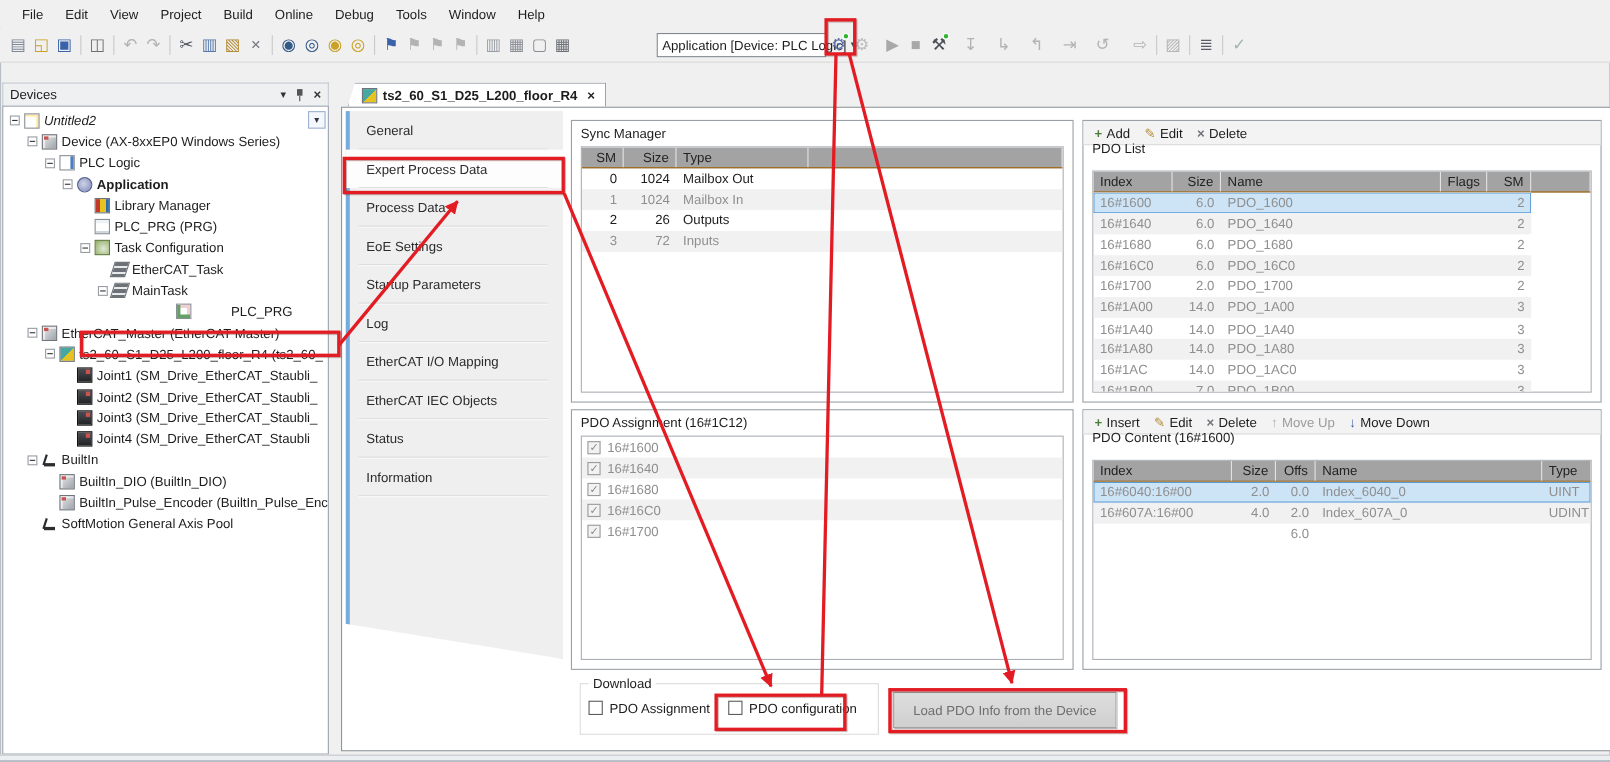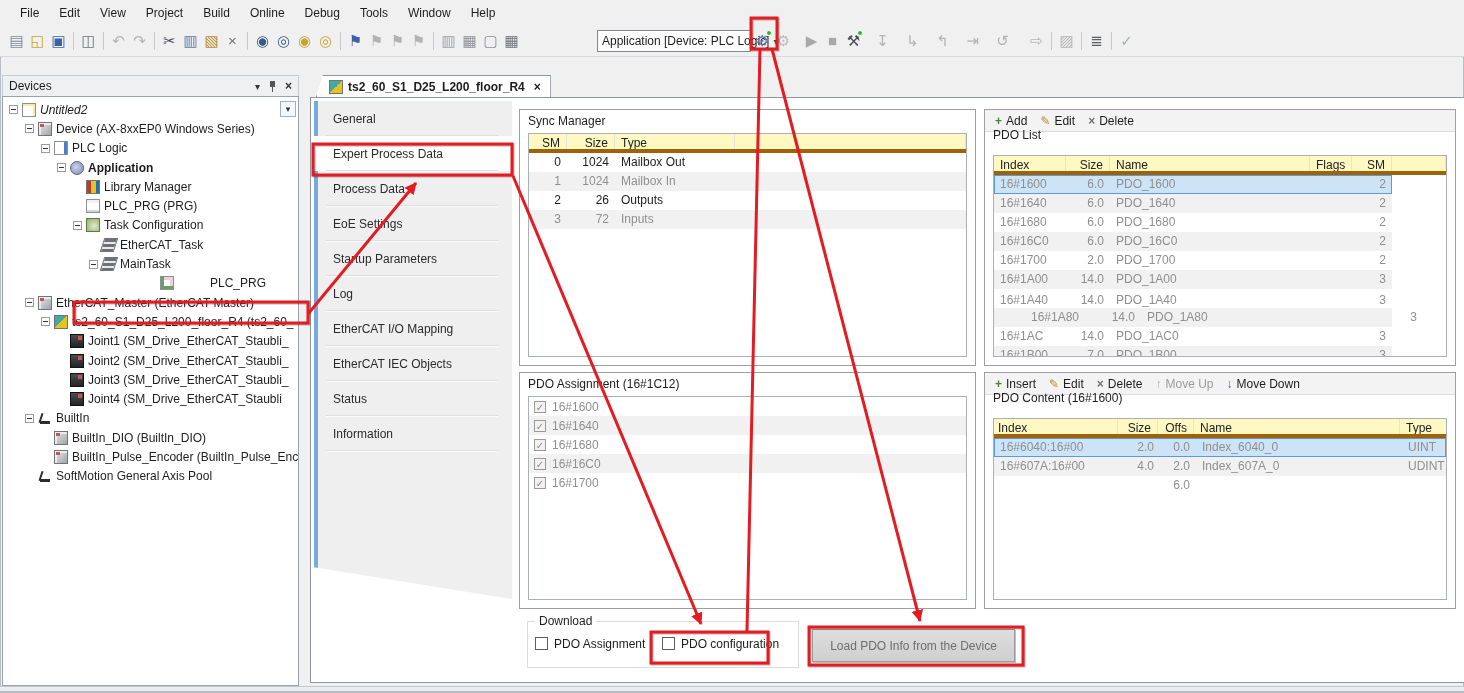--- a/index.html
+++ b/index.html
@@ -80,21 +80,21 @@
   .p-assign { left:208px; top:274px; width:457px; height:237px; }
   .p-content { left:673px; top:274px; width:472px; height:237px; }
   .ptoolbar { position:absolute; left:0; top:0; right:0; height:22px; background:#f3f3f3; border-bottom:1px solid #dcdcdc; display:flex; align-items:center; padding-left:6px; gap:2px; }
   .ptb-btn { display:inline-flex; align-items:center; gap:4px; padding:2px 7px 2px 4px; cursor:default; }
   .ptb-btn.dim { color:#9b9b9b; }
   .ptb-ic { font-weight:700; font-size:12px; }
   .has-tb .p-label { top:18px; }
   .has-tb .p-inner { top:45px; }
 
   
-  .thead { display:flex; height:19px; border-bottom:4px solid #a16207; background:#fef9c3;justify-content:center; }
+  .thead { display:flex; height:19px; border-bottom:1px solid #a16207; background:#a3a3a3; }
   .thead .c { border-right:1px solid #e3e3e3; padding:2px 6px 0 6px; color:#222; overflow:hidden; white-space:nowrap; }
   .trow2 { display:flex; height:19px; }
   .trow2 .c { padding:2px 6px 0 6px; overflow:hidden; white-space:nowrap; }
   .c.r { text-align:right; }
   .zeb { background:#f1f1f1; }
   .dim { color:#8f8f8f; }
   .selrow { background:#cde4f7; box-shadow:inset 0 0 0 1px #5b9bd5; }
 
   
   .arow { display:flex; align-items:center; height:19px; padding-left:5px; gap:6px; color:#8f8f8f; }
@@ -439,21 +439,21 @@
               <span class="c r" style="width: 40px; flex: 0 0 auto;">3</span>
             </div>
             <div class="trow2 dim" style="width: 398px; align-items: center;">
               <span class="c" style="width: 72px; flex: 0 0 auto;">16#1A40</span>
               <span class="c r" style="width: 44px; flex: 0 0 auto;">14.0</span>
               <span class="c" style="width: 200px; flex: 0 0 auto;">PDO_1A40</span>
               <span class="c" style="width: 42px; flex: 0 0 auto;"></span>
               <span class="c r" style="width: 40px; flex: 0 0 auto;">3</span>
             </div>
             <div class="trow2 zeb dim" style="width: 398px;">
-              <span class="c" style="width: 72px; flex: 0 0 auto; margin-left: 31px;">16#1A80</span>
+              <span class="c" style="width: 72px; flex: 0 0 auto;">16#1A80</span>
               <span class="c r" style="width: 44px; flex: 0 0 auto;">14.0</span>
               <span class="c" style="width: 200px; flex: 0 0 auto;">PDO_1A80</span>
               <span class="c" style="width: 42px; flex: 0 0 auto;"></span>
               <span class="c r" style="width: 40px; flex: 0 0 auto;">3</span>
             </div>
             <div class="trow2 dim" style="width: 398px;">
               <span class="c" style="width: 72px; flex: 0 0 auto;">16#1AC</span>
               <span class="c r" style="width: 44px; flex: 0 0 auto;">14.0</span>
               <span class="c" style="width: 200px; flex: 0 0 auto;">PDO_1AC0</span>
               <span class="c" style="width: 42px; flex: 0 0 auto;"></span>

